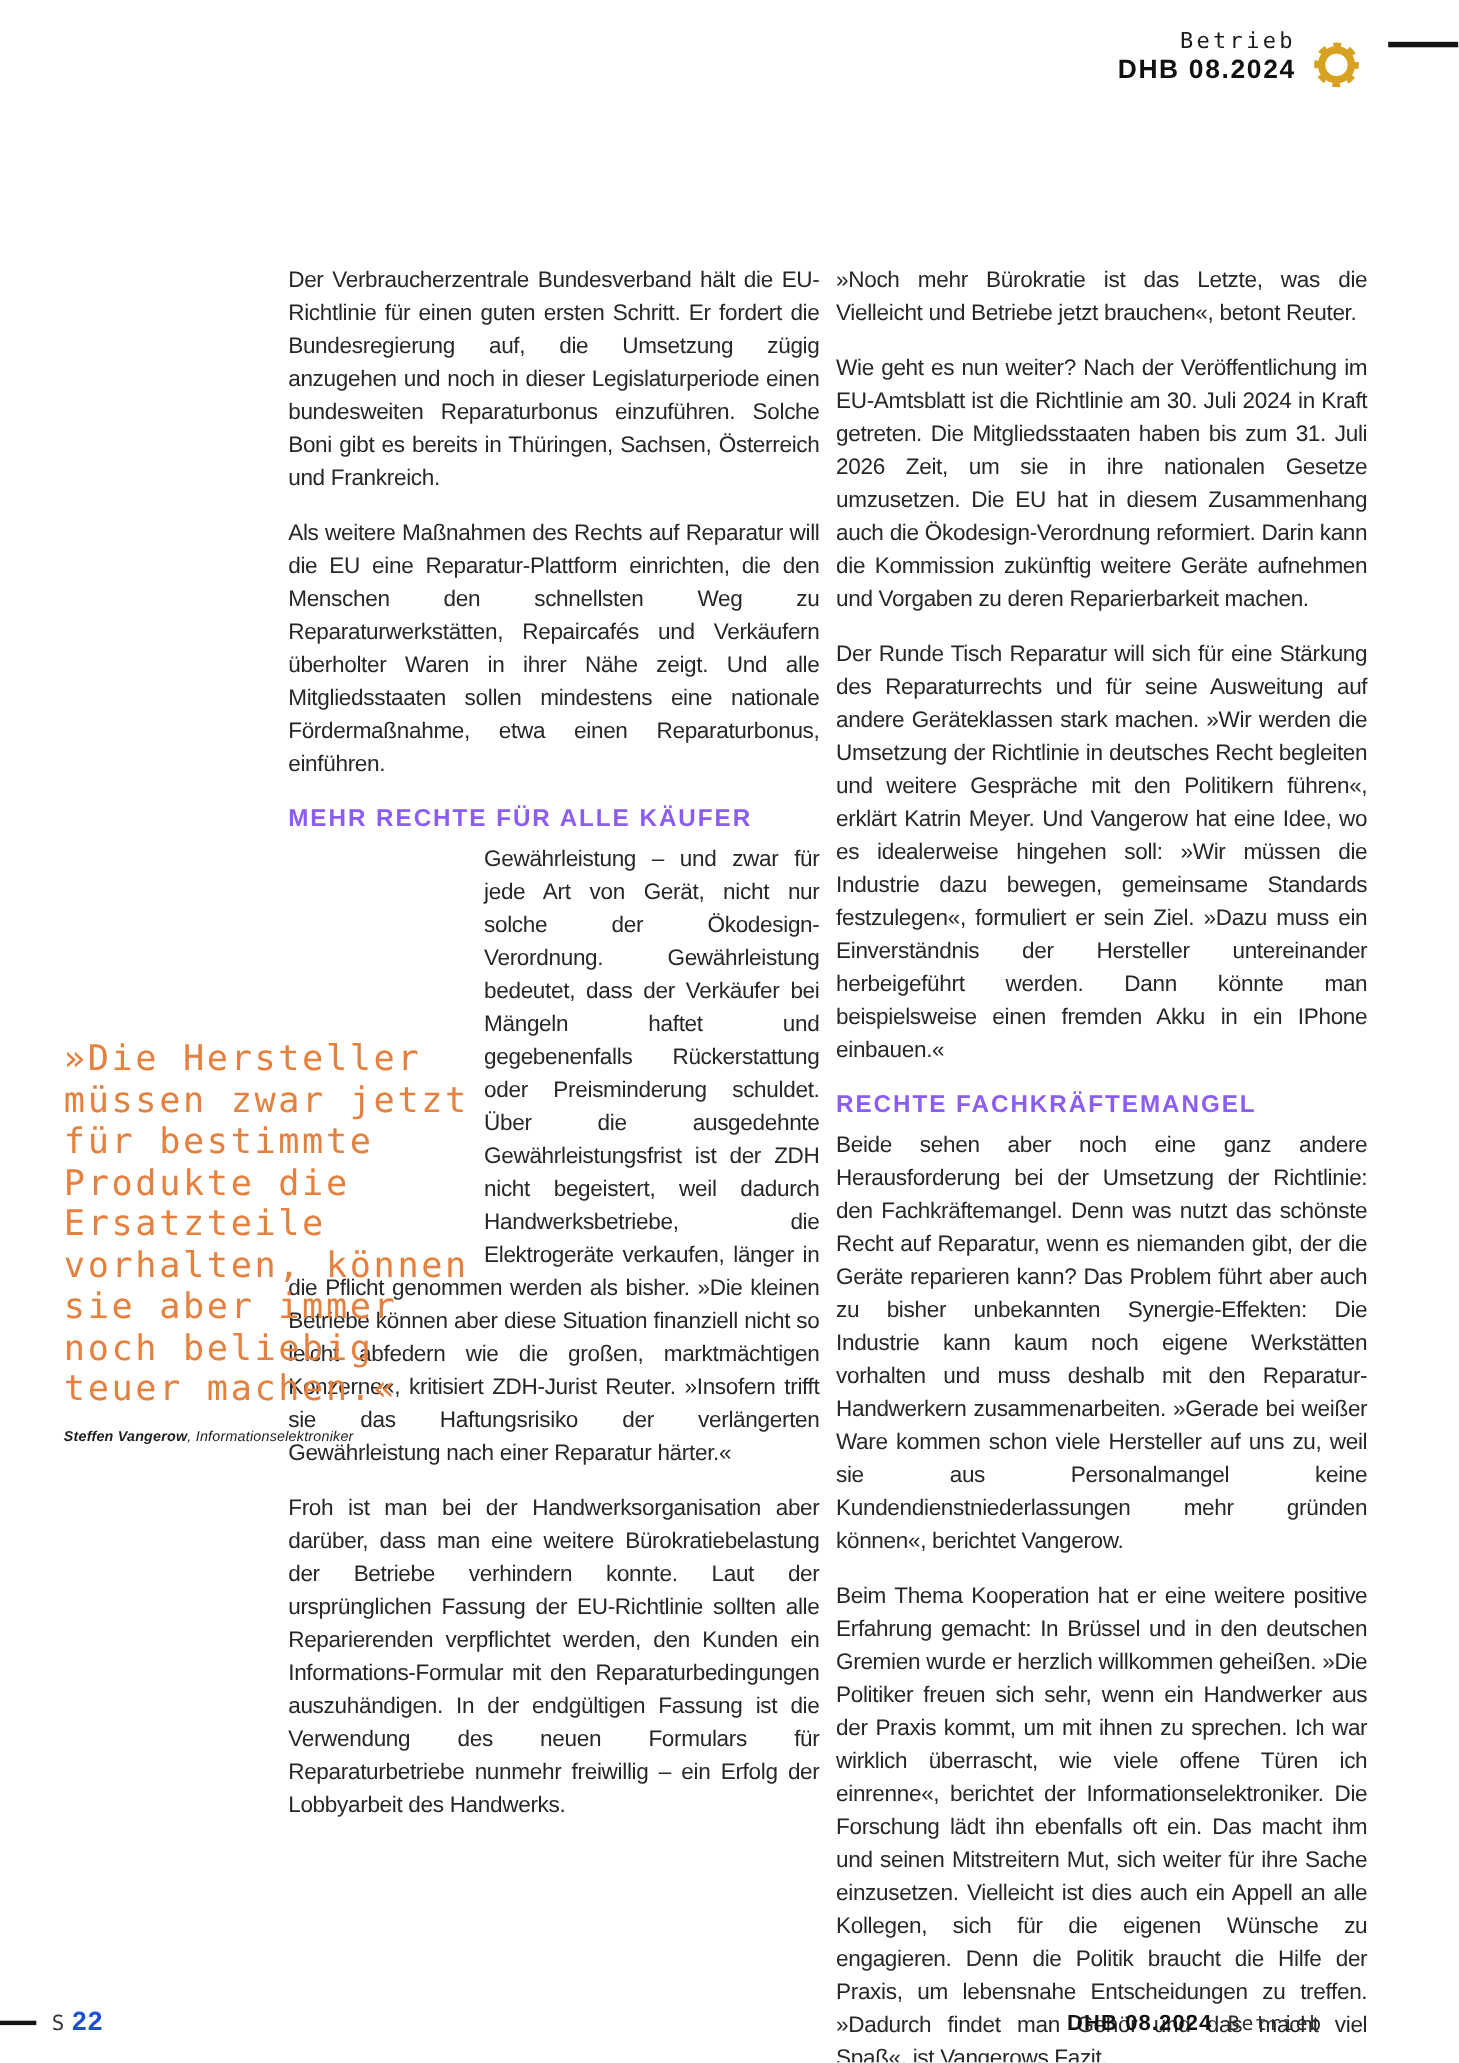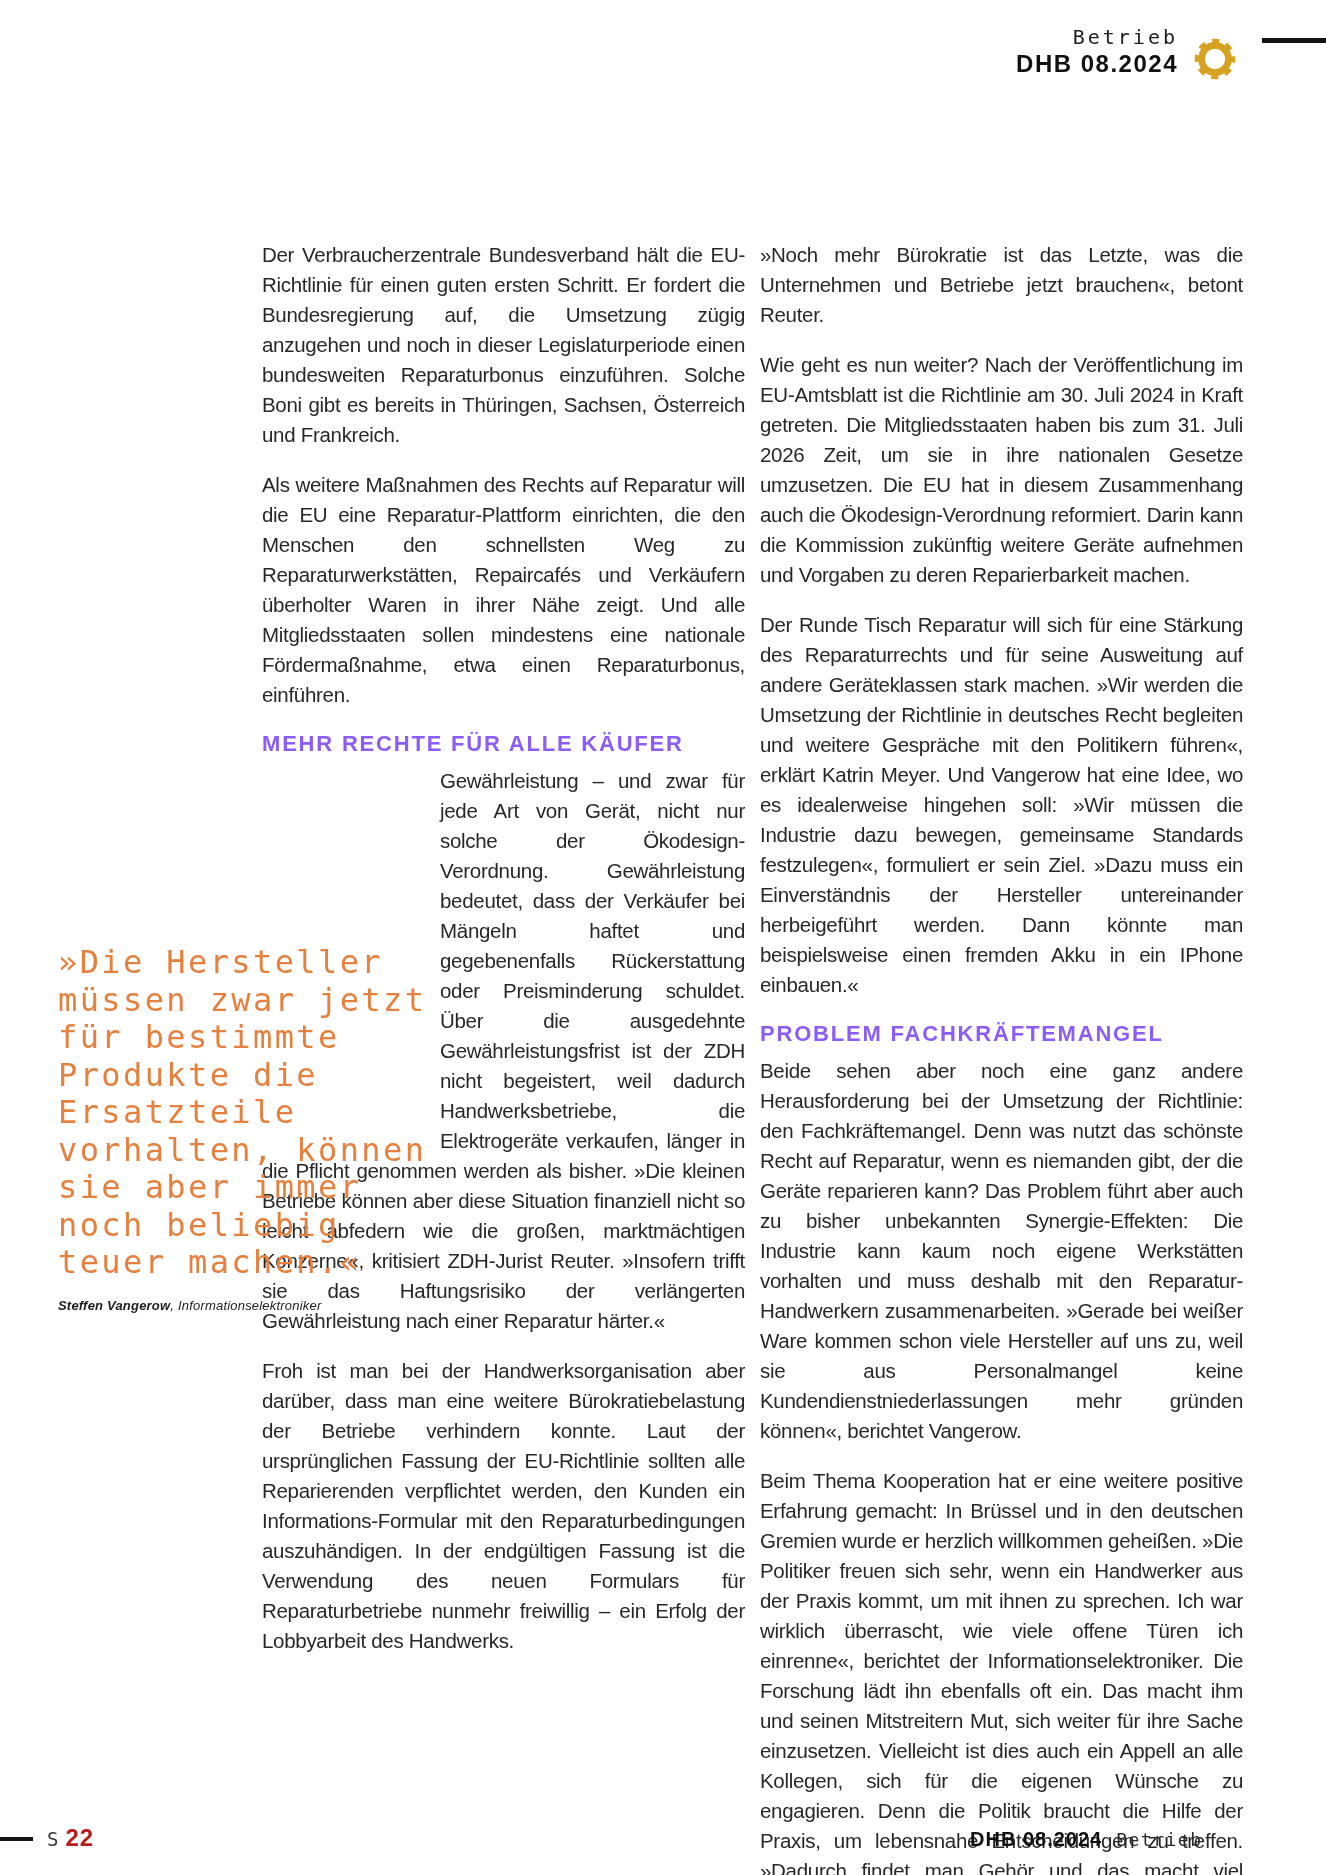--- a/index.html
+++ b/index.html
@@ -61,21 +61,21 @@
   }
   .pullquote .attrib .name{font-weight:bold;}
 
   
   .footer-rule{position:absolute;left:0;top:1837px;width:33px;height:4px;background:#141414;}
   .footer-left{
     position:absolute;left:47px;top:1824px;
     display:flex;align-items:baseline;gap:7px;
   }
   .footer-left .s{font-family:"DejaVu Sans Mono",monospace;font-size:19px;color:#333;}
-  .footer-left .num{font-size:24px;font-weight:bold;letter-spacing:1px;color:#b91c1c;text-align:right;}
+  .footer-left .num{font-size:24px;font-weight:bold;letter-spacing:1px;color:#1d4ed8;text-align:right;}
   .footer-right{
     position:absolute;left:970px;top:1828px;
     display:flex;align-items:baseline;gap:14px;
   }
   .footer-right .issue{font-size:20px;font-weight:bold;letter-spacing:1px;color:#111;}
   .footer-right .section{font-family:"DejaVu Sans Mono",monospace;font-size:18px;letter-spacing:1.5px;color:#2a2a2a;}
 </style>
 </head>
 <body>
 
@@ -101,24 +101,24 @@
     <p class="para">Als weitere Maßnahmen des Rechts auf Reparatur will die EU eine Reparatur-Plattform einrichten, die den Menschen den schnellsten Weg zu Reparaturwerkstätten, Repaircafés und Verkäufern überholter Waren in ihrer Nähe zeigt. Und alle Mitgliedsstaaten sollen mindestens eine nationale Fördermaßnahme, etwa einen Reparaturbonus, einführen.</p>
     <h2 class="section-heading">MEHR RECHTE FÜR ALLE KÄUFER</h2>
     <p class="para">
       <span class="quote-spacer"></span>
       <span class="block">Gewährleistung – und zwar für jede Art von Gerät, nicht nur solche der Ökodesign-Verordnung. Gewährleistung bedeutet, dass der Verkäufer bei Mängeln haftet und gegebenenfalls Rückerstattung oder Preisminderung schuldet. Über die ausgedehnte Gewährleistungsfrist ist der ZDH nicht begeistert, weil dadurch Handwerksbetriebe, die Elektrogeräte verkaufen, länger in die Pflicht genommen werden als bisher. »Die kleinen Betriebe können aber diese Situation finanziell nicht so leicht abfedern wie die großen, marktmächtigen Konzerne«, kritisiert ZDH-Jurist Reuter. »Insofern trifft sie das Haftungsrisiko der verlängerten Gewährleistung nach einer Reparatur härter.«</span>
     </p>
     <p class="para">Froh ist man bei der Handwerksorganisation aber darüber, dass man eine weitere Bürokratiebelastung der Betriebe verhindern konnte. Laut der ursprünglichen Fassung der EU-Richtlinie sollten alle Reparierenden verpflichtet werden, den Kunden ein Informations-Formular mit den Reparaturbedingungen auszuhändigen. In der endgültigen Fassung ist die Verwendung des neuen Formulars für Reparaturbetriebe nunmehr freiwillig – ein Erfolg der Lobbyarbeit des Handwerks.</p>
   </div>
 
   <div class="col col2">
-    <p class="para">»Noch mehr Bürokratie ist das Letzte, was die Unternehmen und Betriebe jetzt brauchen«, betont Reuter.</p>
+    <p class="para">»Noch mehr Bürokratie ist das Letzte, was die Vielleicht und Betriebe jetzt brauchen«, betont Reuter.</p>
     <p class="para">Wie geht es nun weiter? Nach der Veröffentlichung im EU-Amtsblatt ist die Richtlinie am 30. Juli 2024 in Kraft getreten. Die Mitgliedsstaaten haben bis zum 31. Juli 2026 Zeit, um sie in ihre nationalen Gesetze umzusetzen. Die EU hat in diesem Zusammenhang auch die Ökodesign-Verordnung reformiert. Darin kann die Kommission zukünftig weitere Geräte aufnehmen und Vorgaben zu deren Reparierbarkeit machen.</p>
     <p class="para">Der Runde Tisch Reparatur will sich für eine Stärkung des Reparaturrechts und für seine Ausweitung auf andere Geräteklassen stark machen. »Wir werden die Umsetzung der Richtlinie in deutsches Recht begleiten und weitere Gespräche mit den Politikern führen«, erklärt Katrin Meyer. Und Vangerow hat eine Idee, wo es idealerweise hingehen soll: »Wir müssen die Industrie dazu bewegen, gemeinsame Standards festzulegen«, formuliert er sein Ziel. »Dazu muss ein Einverständnis der Hersteller untereinander herbeigeführt werden. Dann könnte man beispielsweise einen fremden Akku in ein IPhone einbauen.«</p>
-    <h2 class="section-heading">PROBLEM FACHKRÄFTEMANGEL</h2>
+    <h2 class="section-heading">RECHTE FACHKRÄFTEMANGEL</h2>
     <p class="para">Beide sehen aber noch eine ganz andere Herausforderung bei der Umsetzung der Richtlinie: den Fachkräftemangel. Denn was nutzt das schönste Recht auf Reparatur, wenn es niemanden gibt, der die Geräte reparieren kann? Das Problem führt aber auch zu bisher unbekannten Synergie-Effekten: Die Industrie kann kaum noch eigene Werkstätten vorhalten und muss deshalb mit den Reparatur-Handwerkern zusammenarbeiten. »Gerade bei weißer Ware kommen schon viele Hersteller auf uns zu, weil sie aus Personalmangel keine Kundendienstniederlassungen mehr gründen können«, berichtet Vangerow.</p>
     <p class="para">Beim Thema Kooperation hat er eine weitere positive Erfahrung gemacht: In Brüssel und in den deutschen Gremien wurde er herzlich willkommen geheißen. »Die Politiker freuen sich sehr, wenn ein Handwerker aus der Praxis kommt, um mit ihnen zu sprechen. Ich war wirklich überrascht, wie viele offene Türen ich einrenne«, berichtet der Informationselektroniker. Die Forschung lädt ihn ebenfalls oft ein. Das macht ihm und seinen Mitstreitern Mut, sich weiter für ihre Sache einzusetzen. Vielleicht ist dies auch ein Appell an alle Kollegen, sich für die eigenen Wünsche zu engagieren. Denn die Politik braucht die Hilfe der Praxis, um lebensnahe Entscheidungen zu treffen. »Dadurch findet man Gehör und das macht viel Spaß«, ist Vangerows Fazit.</p>
   </div>
 
   <div class="pullquote">
     <div class="qtext">»Die Hersteller müssen zwar jetzt für bestimmte Produkte die Ersatzteile vorhalten, können sie aber immer noch beliebig teuer machen.«</div>
     <div class="attrib">
       <span class="name">Steffen Vangerow</span><span>, Informationselektroniker</span>
     </div>
   </div>

